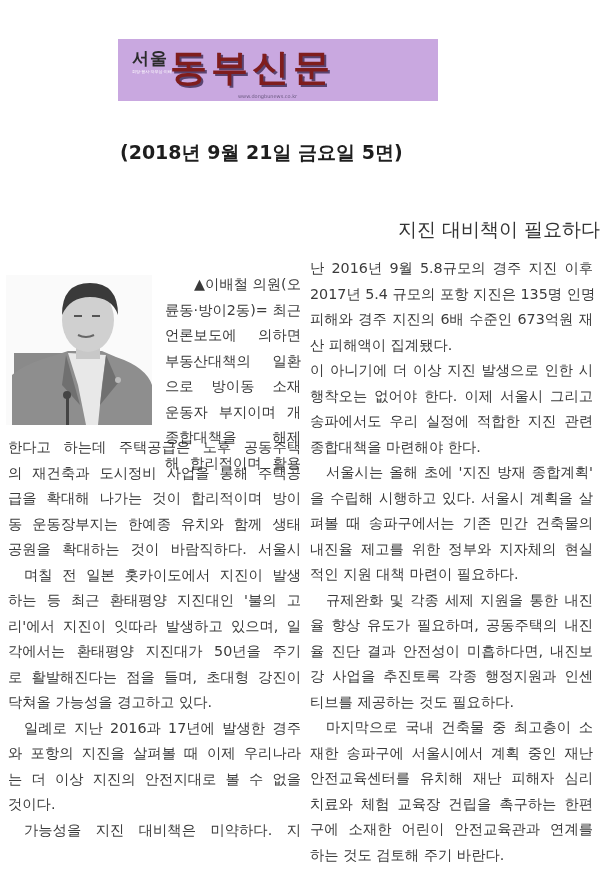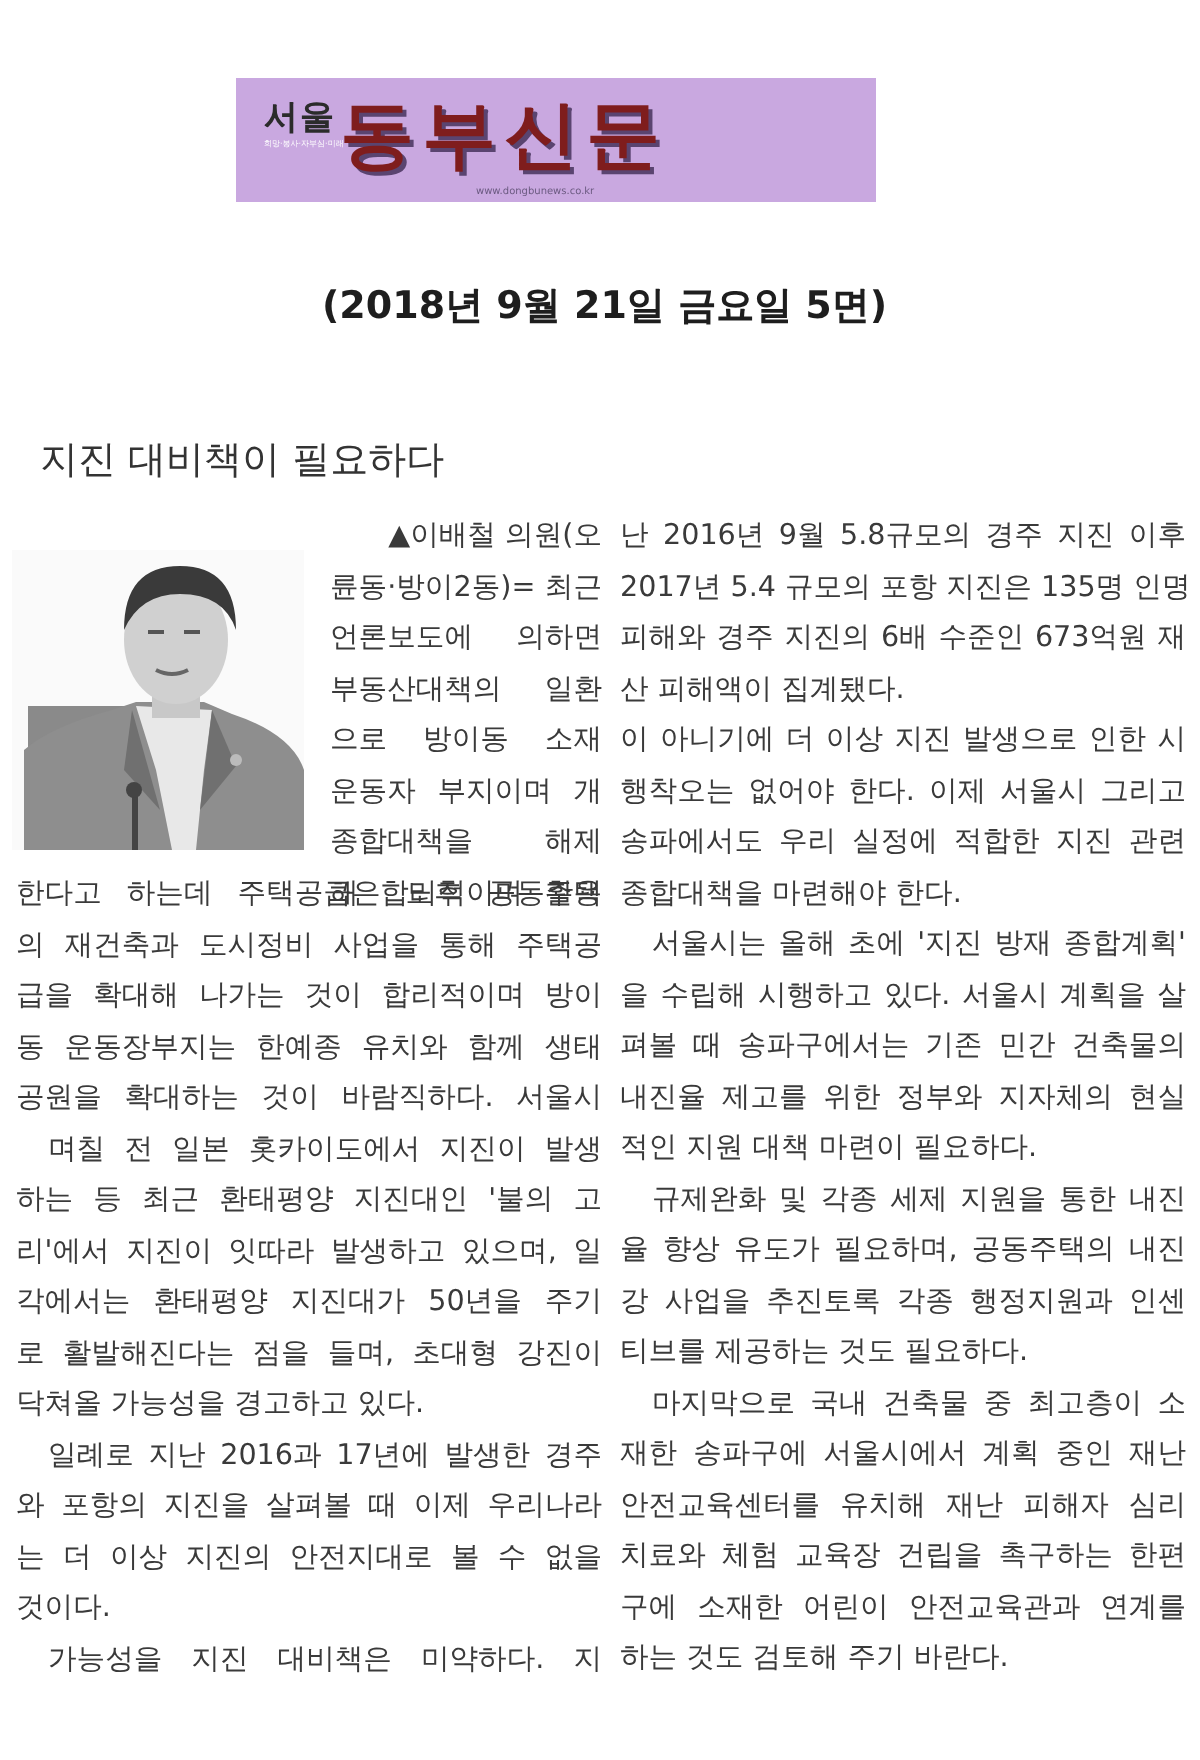--- a/index.html
+++ b/index.html
@@ -23,38 +23,38 @@
     letter-spacing:4px; font-family:"DejaVu Sans", sans-serif;
     text-shadow: 2px 2px 0 #5a4470;
     line-height:62px;
   }
   .mast-url {
     position:absolute; left:120px; top:54px; font-size:5px; color:#6b5a80; white-space:nowrap;
   }
   .date-line {
     position:absolute; left:120px; top:140px; width:360px;
     font-size:19px; font-weight:bold; color:#1e1e1e; letter-spacing:0px;
-    font-family:"DejaVu Sans", sans-serif; white-space:nowrap;margin-left:41px;
+    font-family:"DejaVu Sans", sans-serif; white-space:nowrap;
   }
   .headline {
-    position:absolute; left:0; top:217px; width:600px; text-align:left;
+    position:absolute; left:0; top:217px; width:600px; text-align:right;
     font-size:19px; color:#333; font-family:"DejaVu Serif", serif; padding-left:20px; box-sizing:border-box;
   }
   .photo {
     position:absolute; left:6px; top:275px; width:146px; height:150px;
     background:#fff; overflow:hidden;
   }
   .col {
     position:absolute; font-family:"DejaVu Sans", sans-serif; font-size:14.3px; color:#3a3a3a;
     line-height:25.5px; white-space:nowrap;
   }
   .col .ln { display:block; height:25.5px; text-align:justify; text-align-last:justify; }
   .col .ln.last { text-align-last:left; }
   .col .ln.indent { padding-left:16px; }
-  .byline-col { left:165px; top:256px; width:136px; }
+  .byline-col { left:165px; top:272px; width:136px; }
   .left-col { left:8px; top:435px; width:293px; }
   .right-col { left:310px; top:256px; width:283px; }
 </style>
 </head>
 <body>
 
 <div class="masthead">
   <span class="mast-seoul">서울</span>
   <span class="mast-sub">희망·봉사·자부심·미래</span>
   <span class="mast-name">동부신문</span>
@@ -132,20 +132,21 @@
   <span class="ln">행착오는 없어야 한다. 이제 서울시 그리고</span>
   <span class="ln">송파에서도 우리 실정에 적합한 지진 관련</span>
   <span class="ln last">종합대책을 마련해야 한다.</span>
   <span class="ln indent">서울시는 올해 초에 '지진 방재 종합계획'</span>
   <span class="ln">을 수립해 시행하고 있다. 서울시 계획을 살</span>
   <span class="ln">펴볼 때 송파구에서는 기존 민간 건축물의</span>
   <span class="ln">내진율 제고를 위한 정부와 지자체의 현실</span>
   <span class="ln last">적인 지원 대책 마련이 필요하다.</span>
   <span class="ln indent">규제완화 및 각종 세제 지원을 통한 내진</span>
   <span class="ln">율 향상 유도가 필요하며, 공동주택의 내진</span>
+  <span class="ln">율 진단 결과 안전성이 미흡하다면, 내진보</span>
   <span class="ln">강 사업을 추진토록 각종 행정지원과 인센</span>
   <span class="ln last">티브를 제공하는 것도 필요하다.</span>
   <span class="ln indent">마지막으로 국내 건축물 중 최고층이 소</span>
   <span class="ln">재한 송파구에 서울시에서 계획 중인 재난</span>
   <span class="ln">안전교육센터를 유치해 재난 피해자 심리</span>
   <span class="ln">치료와 체험 교육장 건립을 촉구하는 한편</span>
   <span class="ln">구에 소재한 어린이 안전교육관과 연계를</span>
   <span class="ln last">하는 것도 검토해 주기 바란다.</span>
 </div>
 

